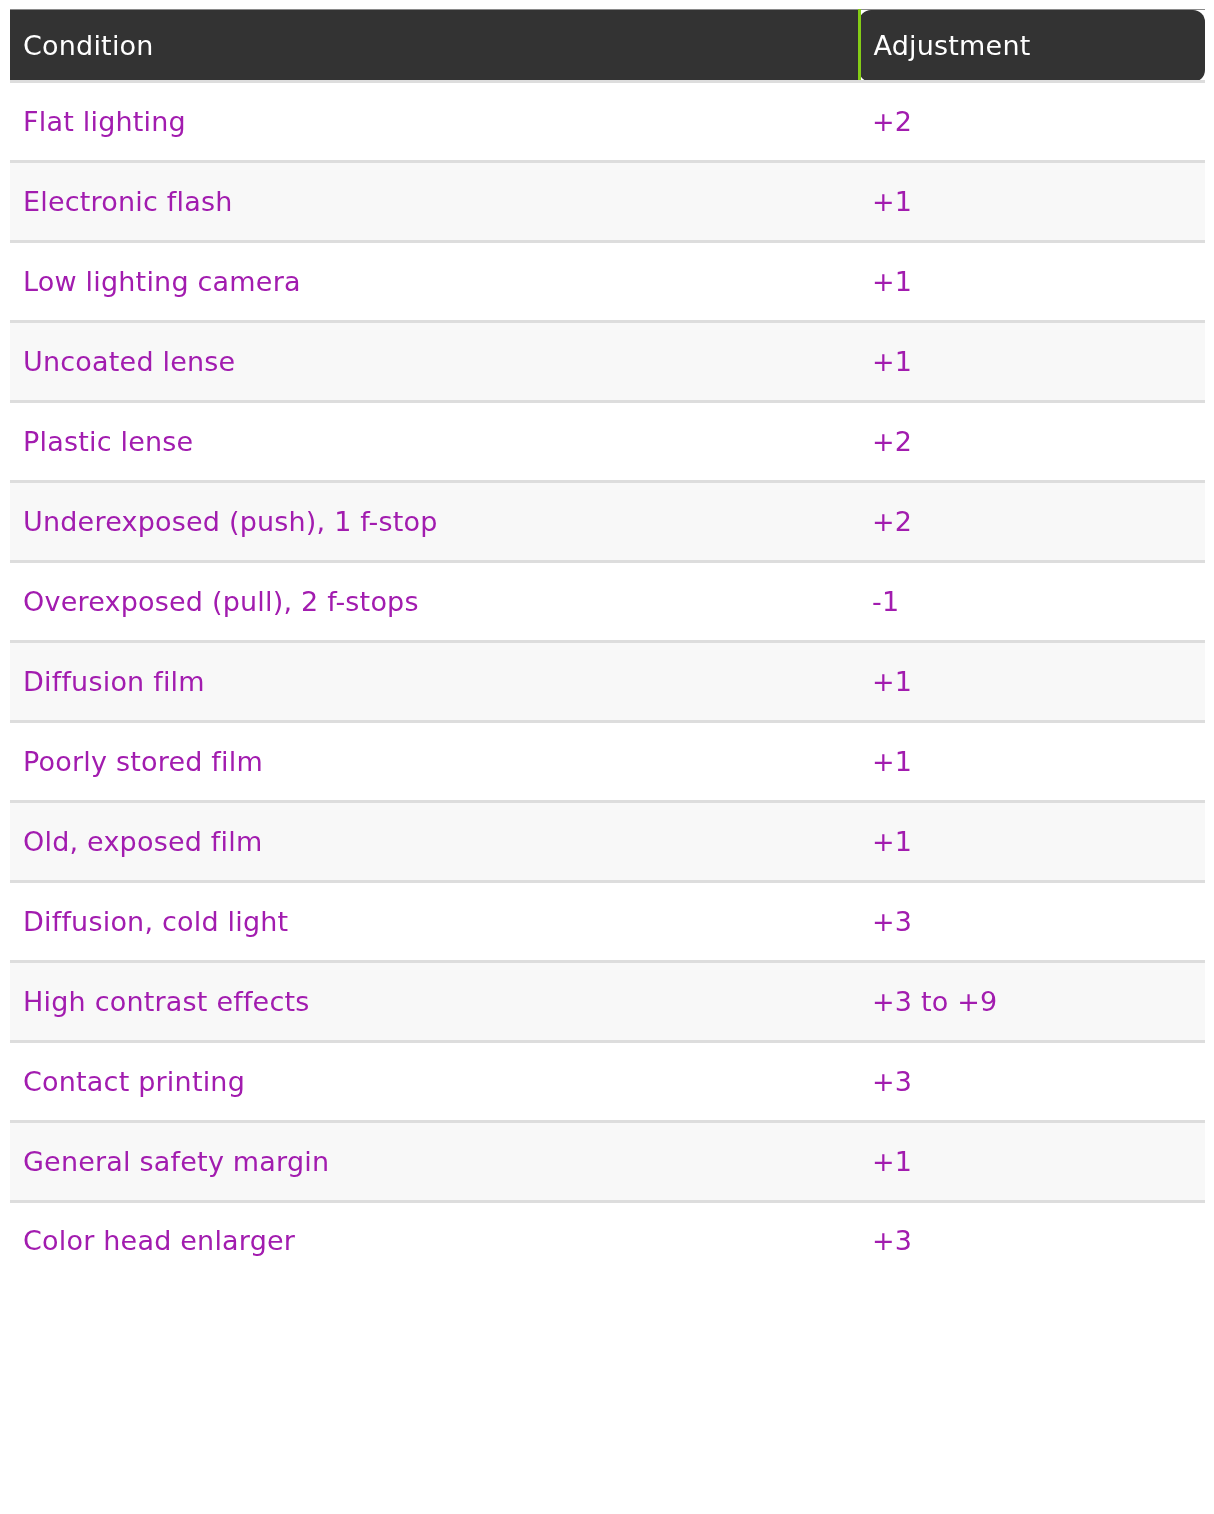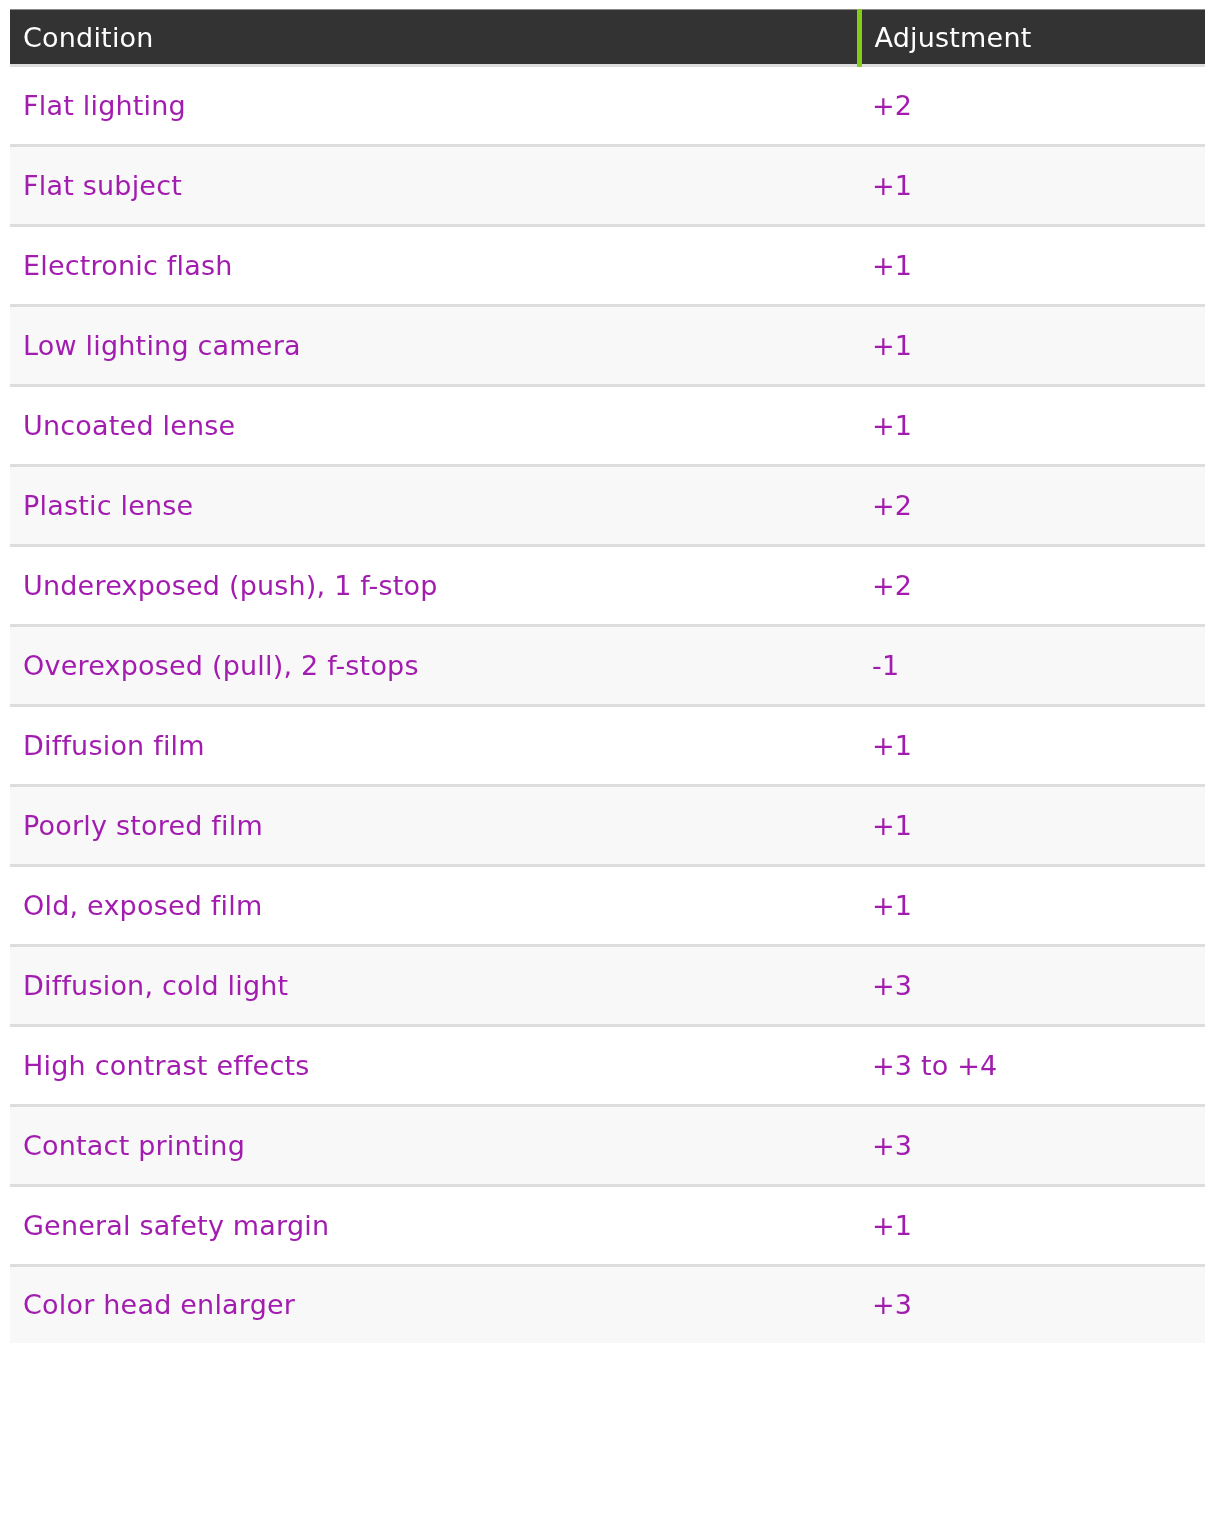--- a/index.html
+++ b/index.html
@@ -25,29 +25,30 @@
       table-layout: fixed;
     }
     col.c1 { width: 849px; }
     col.c2 { width: 346px; }
     thead th {
       background: #333333;
       color: #ffffff;
       font-weight: normal;
       text-align: left;
       font-size: 27px;
-      height: 56px;
+      height: 72px;
       padding: 0 0 0 13px;
       border-top: 1px solid #8a8a8a;
       border-bottom: 3px solid #dddddd;
       box-sizing: border-box;
       letter-spacing: 0.2px;
     }
     thead th + th {
-      border-left: 5px solid #84cc16;
+      border-left: 3px solid #84cc16;
+      border-radius: 12px;
     }
     tbody td {
       color: #a21caf;
       font-size: 27px;
       height: 80px;
       padding: 0 0 0 13px;
       border-bottom: 3px solid #dddddd;
       box-sizing: border-box;
       vertical-align: middle;
       letter-spacing: 0.2px;
@@ -69,24 +70,20 @@
     <thead>
       <tr>
         <th>Condition</th>
         <th>Adjustment</th>
       </tr>
     </thead>
     <tbody>
       <tr>
         <td>Flat lighting</td>
         <td>+2</td>
-      </tr>
-      <tr>
-        <td>Flat subject</td>
-        <td>+1</td>
       </tr>
       <tr>
         <td>Electronic flash</td>
         <td>+1</td>
       </tr>
       <tr>
         <td>Low lighting camera</td>
         <td>+1</td>
       </tr>
       <tr>
@@ -116,21 +113,21 @@
       <tr>
         <td>Old, exposed film</td>
         <td>+1</td>
       </tr>
       <tr>
         <td>Diffusion, cold light</td>
         <td>+3</td>
       </tr>
       <tr>
         <td>High contrast effects</td>
-        <td>+3 to +4</td>
+        <td>+3 to +9</td>
       </tr>
       <tr>
         <td>Contact printing</td>
         <td>+3</td>
       </tr>
       <tr>
         <td>General safety margin</td>
         <td>+1</td>
       </tr>
       <tr>

